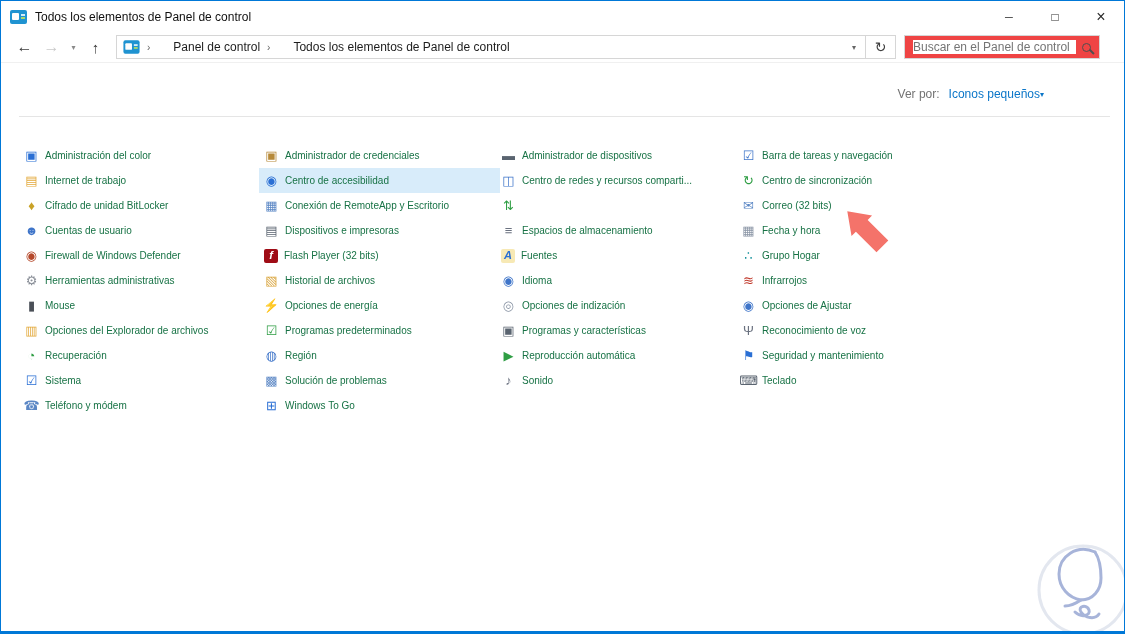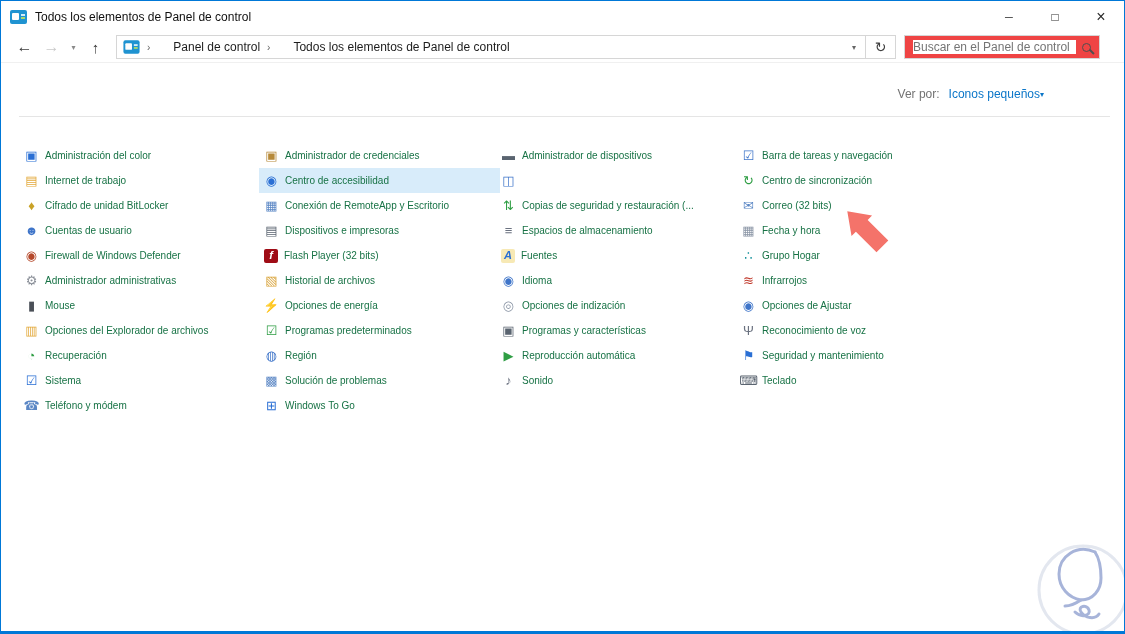--- a/index.html
+++ b/index.html
@@ -141,21 +141,21 @@
           <div class="item">
             <span class="ic" style="color: rgb(63, 117, 201);">☻</span>
             <span class="lbl">Cuentas de usuario</span>
           </div>
           <div class="item">
             <span class="ic" style="color: rgb(181, 72, 42);">◉</span>
             <span class="lbl">Firewall de Windows Defender</span>
           </div>
           <div class="item">
             <span class="ic" style="color: rgb(138, 143, 152);">⚙</span>
-            <span class="lbl">Administrador administrativas</span>
+            <span class="lbl">Herramientas administrativas</span>
           </div>
           <div class="item">
             <span class="ic" style="color: rgb(74, 79, 87);">▮</span>
             <span class="lbl">Mouse</span>
           </div>
           <div class="item">
             <span class="ic" style="color: rgb(227, 169, 60);">▥</span>
             <span class="lbl">Opciones del Explorador de archivos</span>
           </div>
           <div class="item">
@@ -217,24 +217,24 @@
             <span class="lbl">Windows To Go</span>
           </div>
         </div>
         <div class="col">
           <div class="item">
             <span class="ic" style="color: rgb(90, 100, 112);">▬</span>
             <span class="lbl">Administrador de dispositivos</span>
           </div>
           <div class="item">
             <span class="ic" style="color: rgb(63, 117, 201);">◫</span>
+            <span class="lbl">Centro de redes y recursos comparti...</span>
           </div>
           <div class="item">
             <span class="ic" style="color: rgb(47, 158, 68);">⇅</span>
-            <span class="lbl">Copias de seguridad y restauración (...</span>
           </div>
           <div class="item">
             <span class="ic" style="color: rgb(107, 114, 128);">≡</span>
             <span class="lbl">Espacios de almacenamiento</span>
           </div>
           <div class="item">
             <span class="ic boxed" style="color: rgb(42, 111, 212); background: rgb(247, 233, 181);">A</span>
             <span class="lbl">Fuentes</span>
           </div>
           <div class="item">

